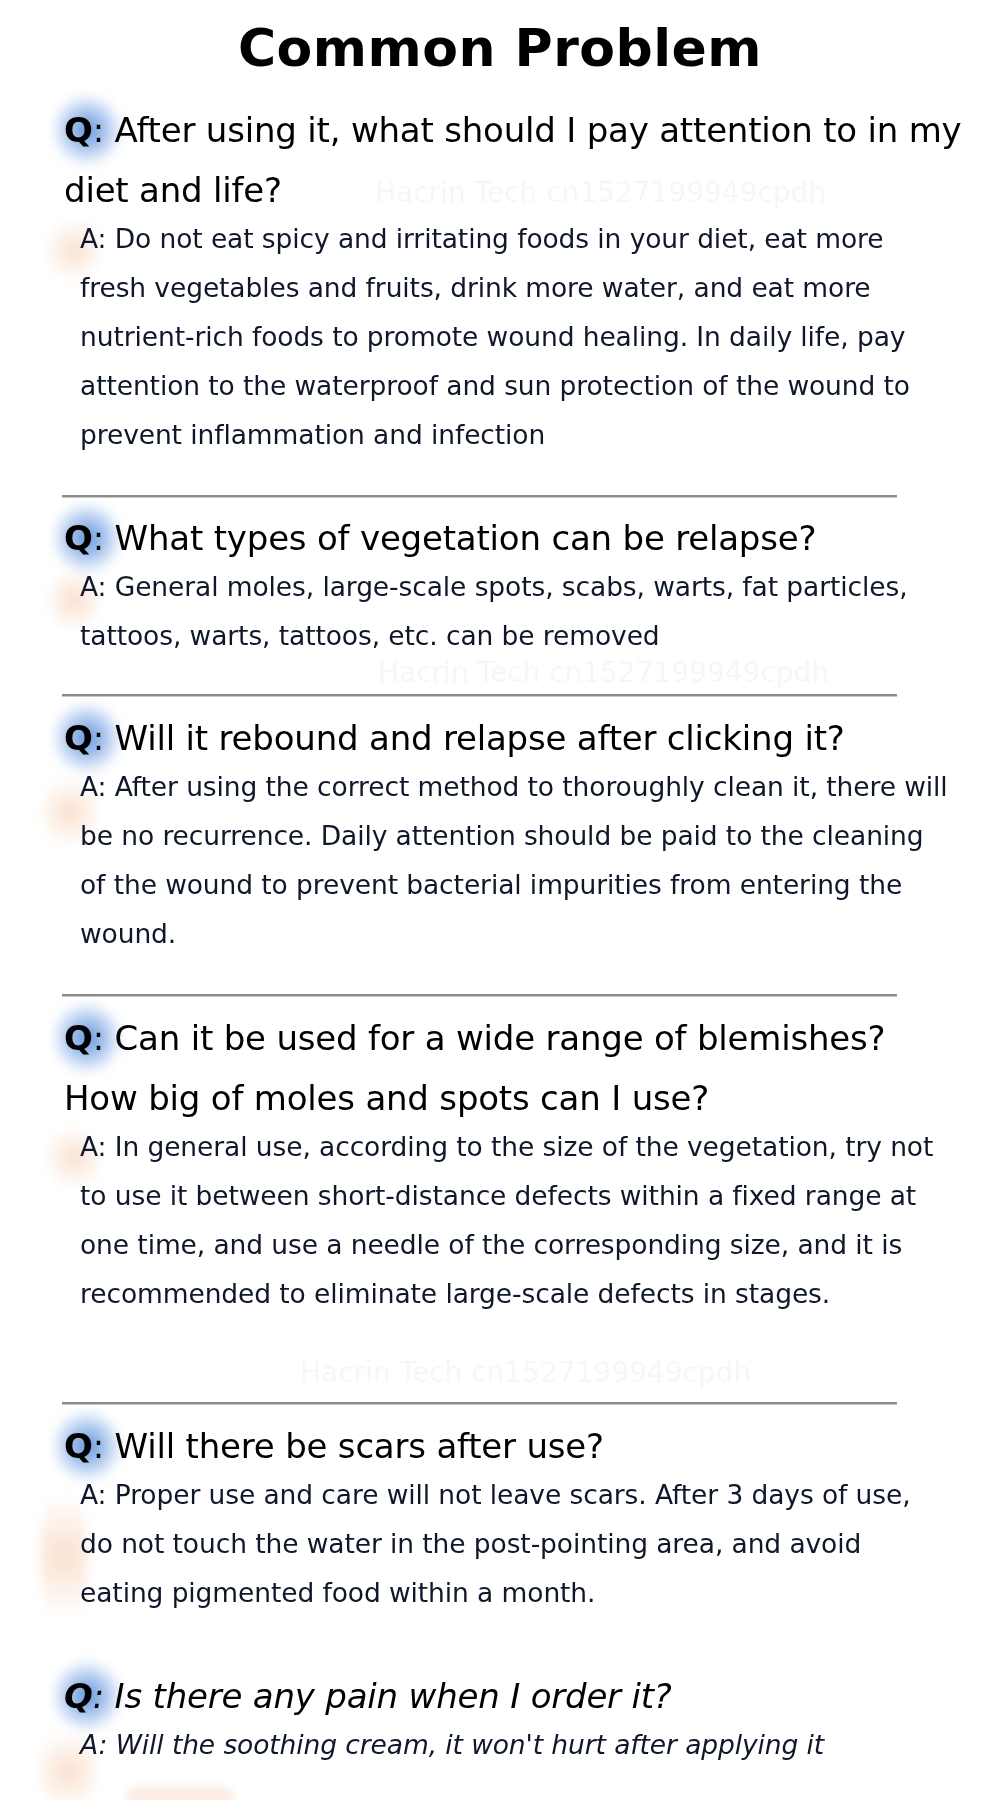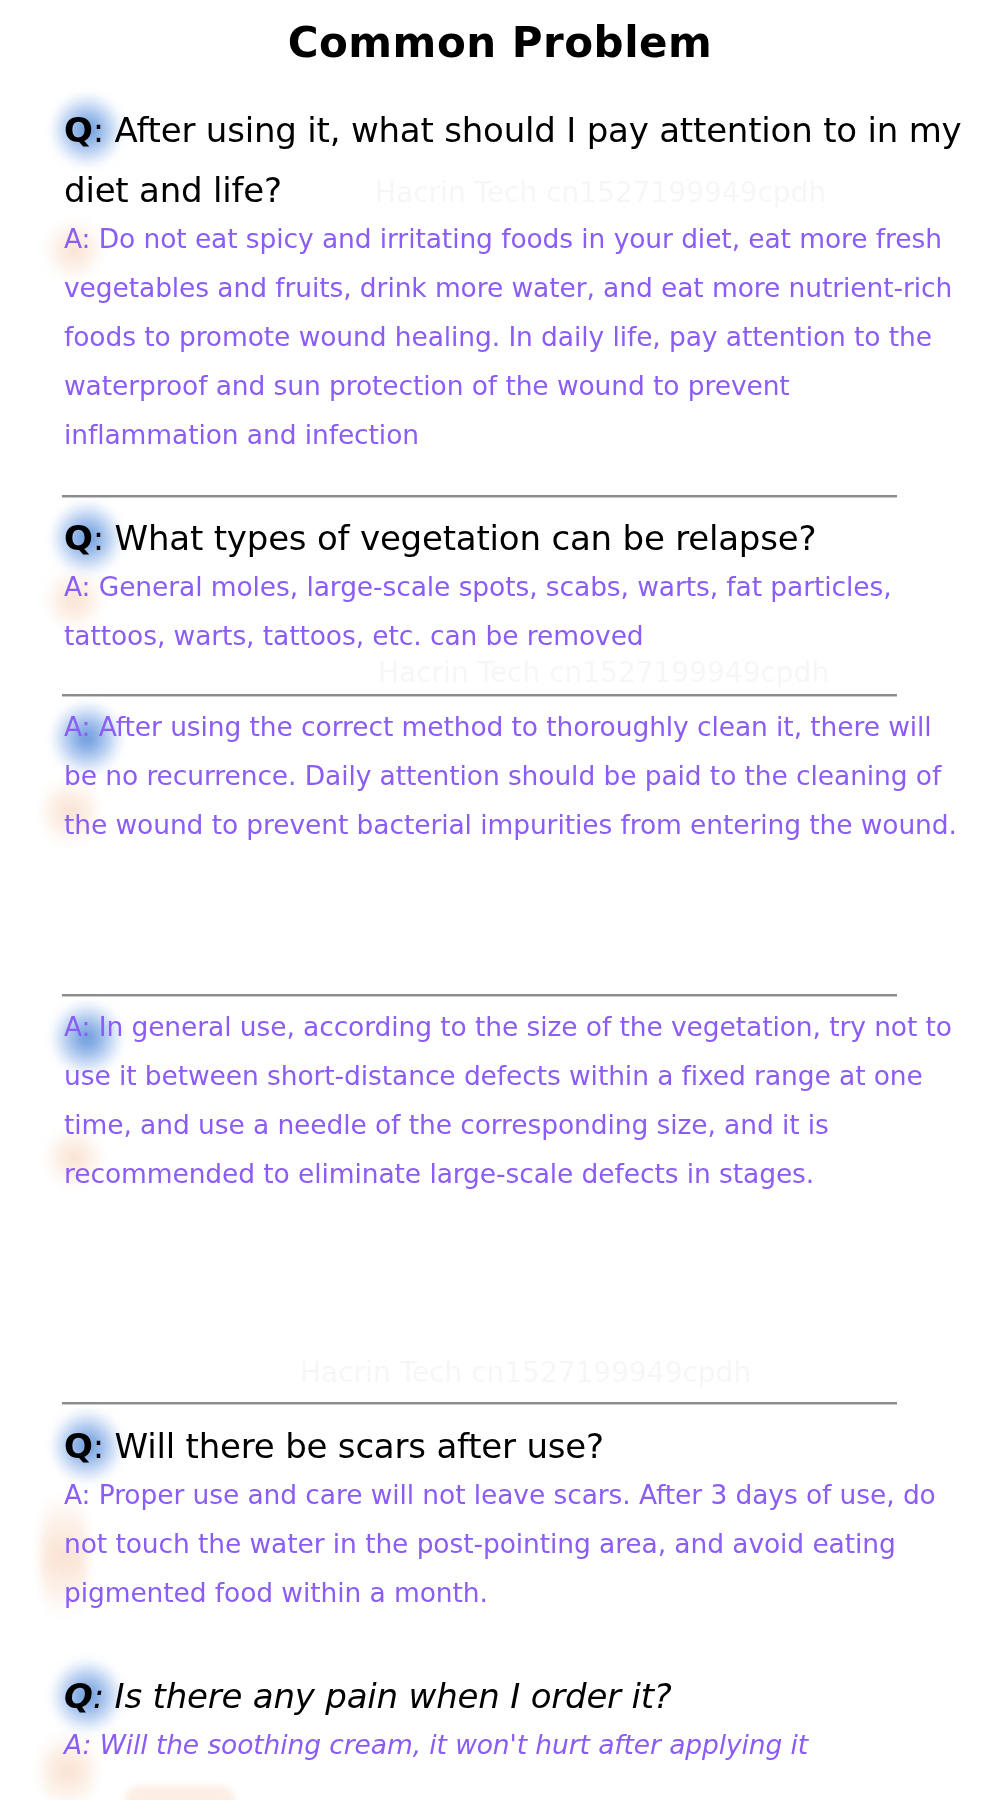--- a/index.html
+++ b/index.html
@@ -2,31 +2,31 @@
 <html><head>
 <meta charset="utf-8">
 <style>
   html, body { margin: 0; padding: 0; background: #ffffff; }
   body {
     width: 1000px; height: 1800px; position: relative; overflow: hidden;
     font-family: "DejaVu Sans", "Liberation Sans", sans-serif;
   }
   .title {
     position: absolute; left: 0; top: 18px; width: 1000px; text-align: center;
-    font-family: "DejaVu Sans", sans-serif; font-weight: bold; font-size: 42px;
+    font-family: "DejaVu Sans", sans-serif; font-weight: bold; font-size: 52px;
     color: #000; letter-spacing: 0.5px; margin: 0;
   }
   .block { position: absolute; left: 64px; width: 900px; }
   .q {
     font-size: 34px; line-height: 60px; color: #000; margin: 0;
     position: relative; letter-spacing: -0.2px;
   }
   .q .qmark { font-weight: bold; position: relative; }
   .a {
-    font-size: 26.5px; line-height: 49px; color: #8b5cf6; margin: 0;
+    font-size: 26.5px; line-height: 49px; color: #0f172a; margin: 16px;
     position: relative; letter-spacing: -0.1px;
   }
   .blob-blue {
     position: absolute; width: 70px; height: 76px; border-radius: 50%;
     background: radial-gradient(circle at 50% 50%, rgba(70,130,210,0.85) 0%, rgba(100,150,225,0.55) 35%, rgba(150,185,235,0.2) 62%, rgba(255,255,255,0) 75%);
     filter: blur(5px); pointer-events: none;
   }
   .blob-peach {
     position: absolute; width: 56px; height: 64px; border-radius: 50%;
     background: radial-gradient(circle at 50% 50%, rgba(245,200,170,0.55) 0%, rgba(248,215,190,0.3) 45%, rgba(255,255,255,0) 75%);
@@ -68,29 +68,31 @@
     <p class="q"><span class="qmark">Q</span><span>: What types of vegetation can be relapse?</span></p>
     <p class="a" style="margin-top:-6px;">A: General moles, large-scale spots, scabs, warts, fat particles, tattoos, warts, tattoos, etc. can be removed</p>
   </div>
 </div>
 <div class="divider" style="top:694px;"></div>
 
 <div class="block" style="top:708px;">
   <div class="blob-blue" style="left:-12px; top:-8px;"></div>
   <div class="blob-peach" style="left:-22px; top:66px; height:76px;"></div>
   <div class="content">
+    <p class="q"><span class="qmark">Q</span><span>: Will it rebound and relapse after clicking it?</span></p>
     <p class="a" style="margin-top:-6px;">A: After using the correct method to thoroughly clean it, there will be no recurrence. Daily attention should be paid to the cleaning of the wound to prevent bacterial impurities from entering the wound.</p>
   </div>
 </div>
 <div class="divider" style="top:994px;"></div>
 
 <div class="block" style="top:1008px;">
   <div class="blob-blue" style="left:-12px; top:-8px;"></div>
   <div class="blob-peach" style="left:-18px; top:118px;"></div>
   <div class="content">
+    <p class="q" style="width:880px;"><span class="qmark">Q</span><span>: Can it be used for a wide range of blemishes? How big of moles and spots can I use?</span></p>
     <p class="a" style="margin-top:-6px;">A: In general use, according to the size of the vegetation, try not to use it between short-distance defects within a fixed range at one time, and use a needle of the corresponding size, and it is recommended to eliminate large-scale defects in stages.</p>
   </div>
 </div>
 <div class="divider" style="top:1402px;"></div>
 
 <div class="block" style="top:1416px;">
   <div class="blob-blue" style="left:-12px; top:-8px;"></div>
   <div class="blob-peach" style="left:-24px; top:60px; height:160px; width:48px;"></div>
   <div class="content">
     <p class="q"><span class="qmark">Q</span><span>: Will there be scars after use?</span></p>

